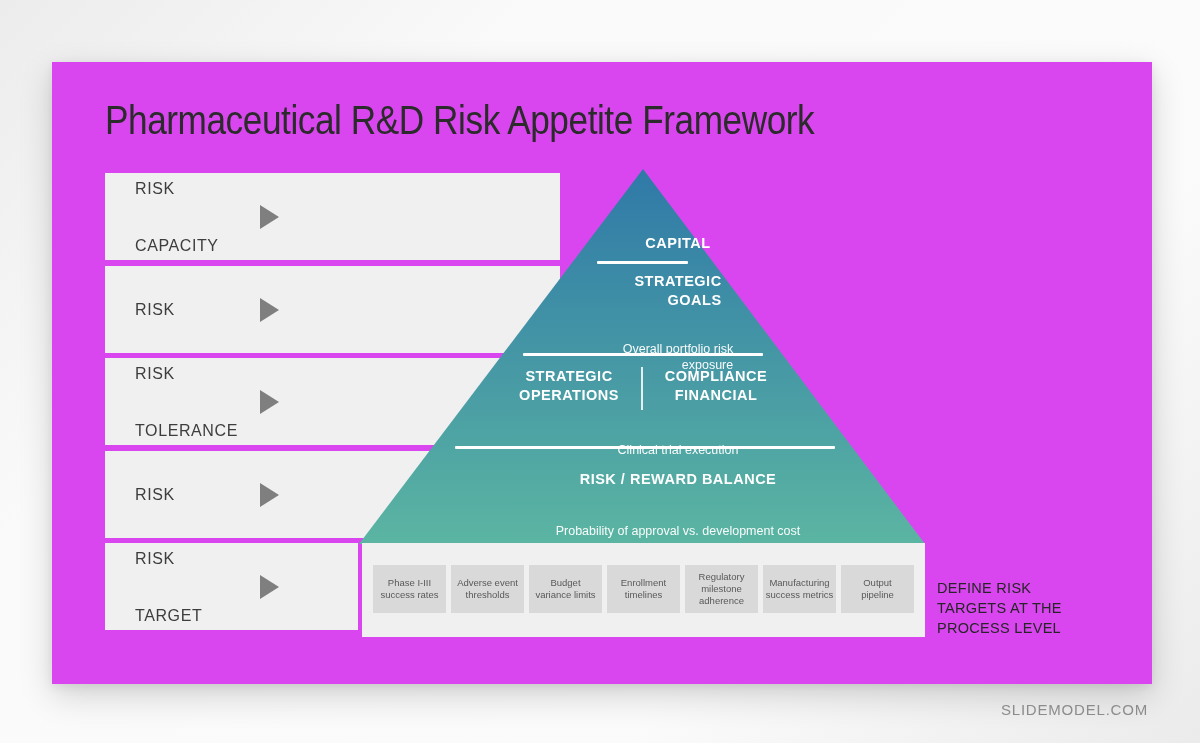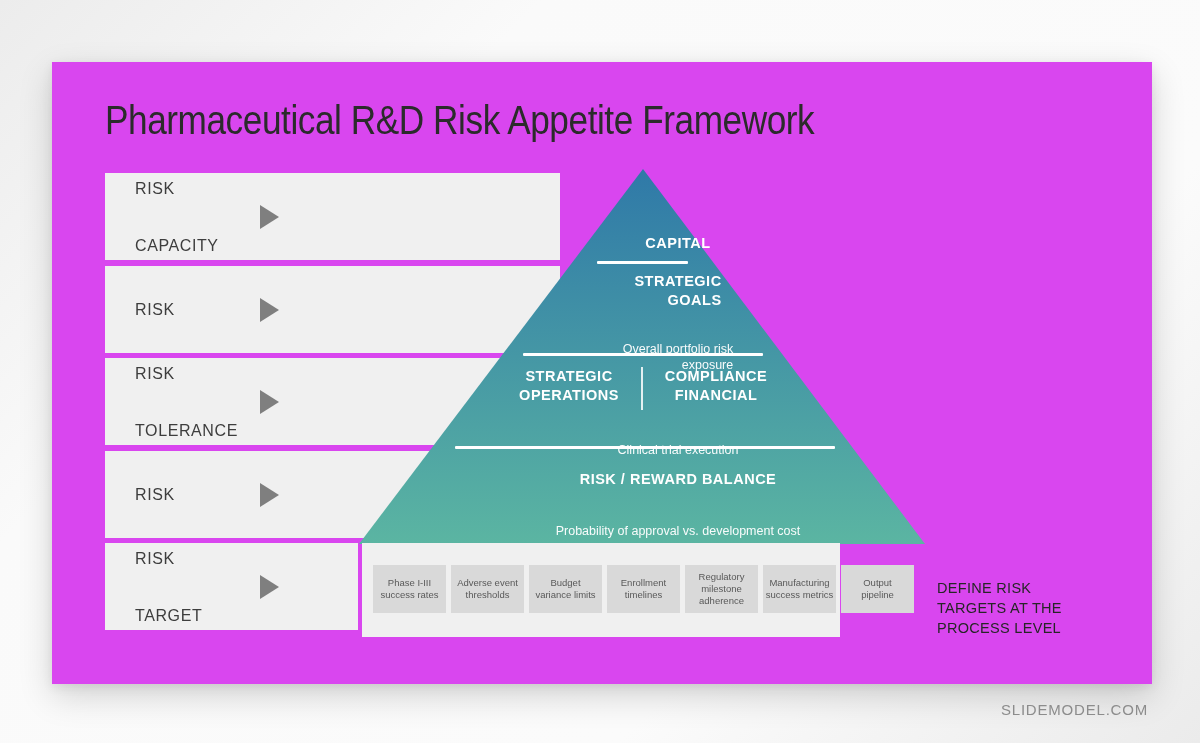--- a/index.html
+++ b/index.html
@@ -27,21 +27,21 @@
     border-left:19px solid #7f7f7f;border-top:12px solid transparent;border-bottom:12px solid transparent;
   }
   .pyramid-svg{position:absolute;left:307px;top:107px;}
   .pyr-text{position:absolute;left:626px;transform:translateX(-50%);text-align:right;color:#ffffff;white-space:nowrap;}
   .tier-heading{font-weight:bold;font-size:14.5px;line-height:19px;letter-spacing:0.5px;}
   .tier-sub{font-size:12.5px;line-height:15.5px;color:rgba(255,255,255,0.96);margin-top:25px;}
   .tier-line{display:block;}
   .pyr-col{position:absolute;transform:translateX(-50%);text-align:center;color:#fff;white-space:nowrap;}
   .divider{position:absolute;height:3px;background:#ffffff;border-radius:1px;}
   .vdivider{position:absolute;width:2px;background:rgba(255,255,255,0.85);}
-  .tray{position:absolute;left:310px;top:481px;width:478px;height:94px;background:#f0f0f0;}
+  .tray{position:absolute;left:310px;top:481px;width:563px;height:94px;background:#f0f0f0;}
   .pbox{
     position:absolute;top:22px;width:73px;height:48px;background:#d9d9d9;color:#595959;
     font-size:9.5px;line-height:12px;display:flex;flex-direction:column;justify-content:center;text-align:center;
   }
   .pbox span{display:block;}
   .note{position:absolute;left:885px;top:516px;color:#262626;font-size:14.5px;line-height:20px;letter-spacing:0.3px;}
   .note span{display:block;white-space:nowrap;}
   .brand{position:absolute;top:701px;left:0;width:1148px;text-align:right;font-size:15px;color:#8c8c8c;letter-spacing:0.8px;}
 </style>
 </head>

